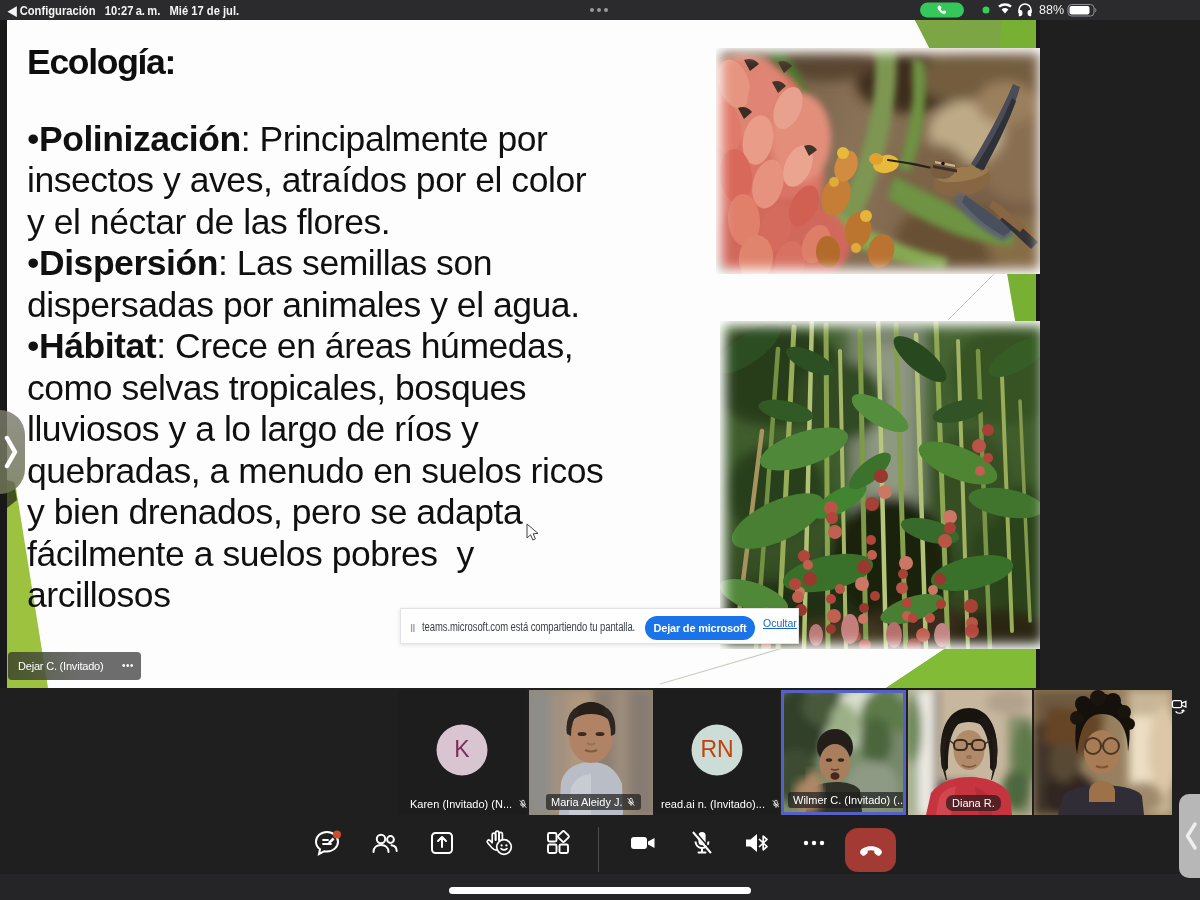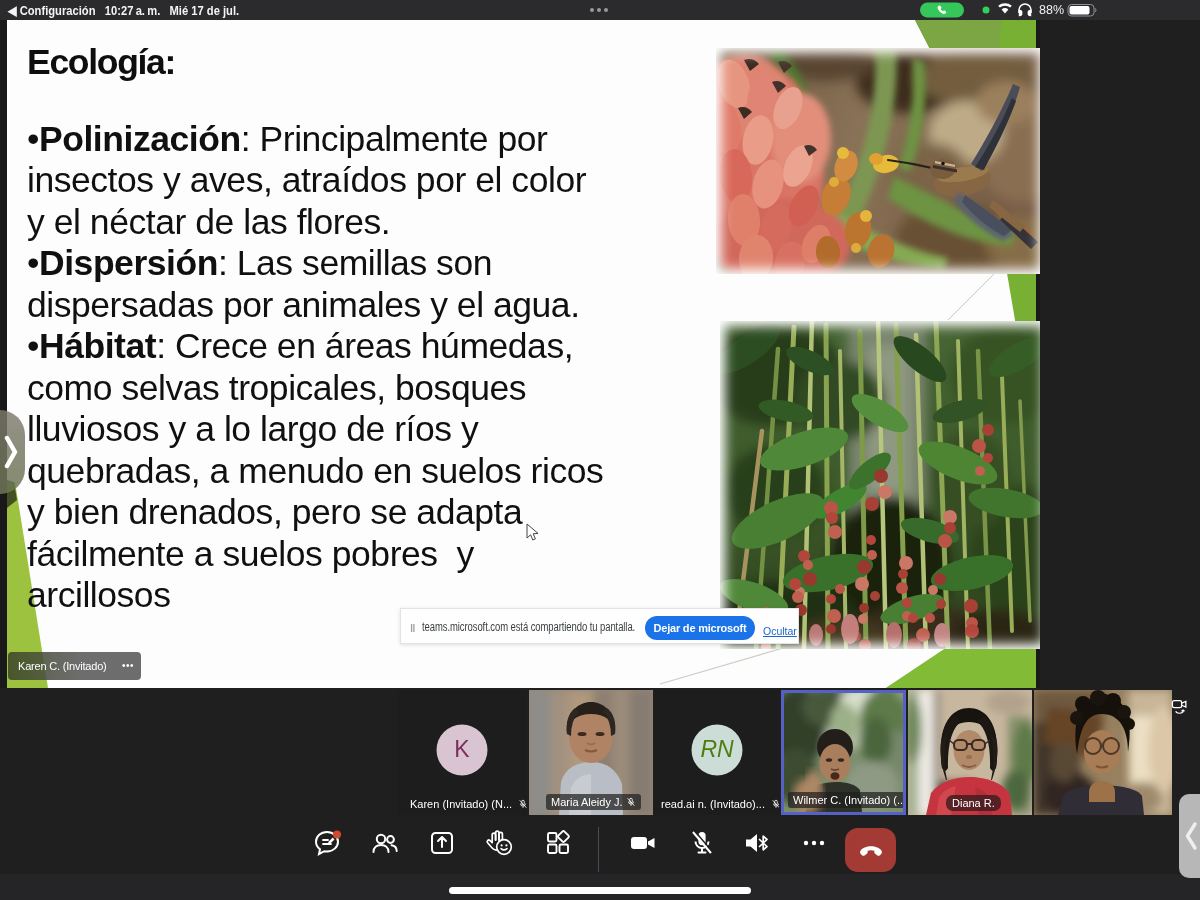--- a/index.html
+++ b/index.html
@@ -16,21 +16,21 @@
   #stage .edgeL{position:absolute;left:0;top:0;width:7px;height:668px;background:#191919;}
   #stage .edgeR{position:absolute;right:0;top:0;width:4px;height:668px;background:#191919;}
   #title{position:absolute;left:27px;top:22px;font-size:35.5px;font-weight:bold;color:#0e0e0e;letter-spacing:-1.3px;}
   #body{position:absolute;left:27px;top:99px;width:640px;font-size:35.5px;line-height:41.45px;color:#101010;letter-spacing:-0.45px;white-space:nowrap;}
   #body b{font-weight:bold;}
   
   #notif{position:absolute;left:400px;top:588px;width:399px;height:36px;background:#fefefe;border:1px solid #e3e3e6;box-shadow:0 1px 4px rgba(0,0,0,.12);box-sizing:border-box;}
   #notif .grip{position:absolute;left:9px;top:13px;width:7px;height:11px;color:#9aa0a6;font-size:11px;letter-spacing:1px;font-weight:bold;}
   #notif .txt{position:absolute;left:21px;top:11px;font-size:12px;color:#3c4043;letter-spacing:-0.1px;transform:scaleX(0.79);transform-origin:0 0;white-space:nowrap;}
   #notif .btn{position:absolute;left:244px;top:7px;width:110px;height:24px;background:#1a73e8;border-radius:12px;color:#fff;font-size:11px;font-weight:bold;text-align:center;line-height:24px;letter-spacing:-0.2px;}
-  #notif .hide{position:absolute;left:362px;top:16px;font-size:10.5px;color:#1a66c8;text-decoration:underline;}
+  #notif .hide{position:absolute;left:362px;top:8px;font-size:10.5px;color:#1a66c8;text-decoration:underline;}
   
   #spill{position:absolute;left:8px;top:632px;width:133px;height:28px;border-radius:4px;background:linear-gradient(90deg,rgba(62,72,40,.88),rgba(84,84,84,.85) 55%);color:#fff;font-size:11px;letter-spacing:-0.2px;line-height:28px;}
   #spill .nm{margin-left:10px;}
   #spill .dd{position:absolute;right:7px;top:0;letter-spacing:0.5px;font-size:10px;}
   
   #ltab{position:absolute;left:0px;top:390px;width:25px;height:84px;border-radius:0 26px 26px 0;background:linear-gradient(180deg,rgba(125,122,110,.82),rgba(110,118,85,.85));}
   #ltab svg{position:absolute;left:4px;top:24px;}
   
   #cursor{position:absolute;left:525px;top:503px;}
   
@@ -326,21 +326,21 @@
         <svg width="14" height="36" viewBox="0 0 14 36">
           <path d="M3 4 L11 18 L3 32" fill="none" stroke="#fff" stroke-width="4.5" stroke-linecap="round" stroke-linejoin="round"></path>
         </svg>
       </div>
     <div id="notif">
       <div class="grip">‖</div>
       <div class="txt">teams.microsoft.com está compartiendo tu pantalla.</div>
       <div class="btn">Dejar de microsoft</div>
       <div class="hide">Ocultar</div>
     </div>
-    <div id="spill"><span class="nm">Karen C. (Invitado)</span><span class="dd">•••</span></div>
+    <div id="spill"><span class="nm">Dejar C. (Invitado)</span><span class="dd">•••</span></div>
     <div id="cursor"><svg width="16" height="20" viewBox="0 0 16 20">
           <path d="M2 1 L2 15 L5.6 11.8 L7.8 17 L10.4 15.9 L8.2 10.8 L13 10.4 Z" fill="#fff" stroke="#444" stroke-width="1"></path>
         </svg></div>
   </div>
 
   <div id="sbar">
     <div class="l">◀ Configuración&nbsp;&nbsp; 10:27 a. m.&nbsp;&nbsp; Mié 17 de jul.</div>
     <div class="dots"><i></i><i></i><i></i></div>
     <svg class="r" width="290" height="20" viewBox="0 0 290 20">
       <rect x="18" y="2.5" width="44" height="15" rx="7.5" fill="#35c759"></rect>
@@ -399,21 +399,21 @@
         <path d="M56 60 q6 3 12 0" stroke="#7d5a42" stroke-width="2" fill="none"></path>
         <path d="M58 53 q4 3 8 0" stroke="#96704f" stroke-width="2" fill="none"></path>
       </svg>
       <div class="lbl lblbg" style="left:17px;">Maria Aleidy J. <svg width="10" height="10" viewBox="0 0 24 24" style="vertical-align:-1px">
             <path d="M12 3 a3 3 0 0 1 3 3 v5 a3 3 0 0 1 -6 0 v-5 a3 3 0 0 1 3 -3 M6 11 a6 6 0 0 0 12 0 M12 17 v4" fill="none" stroke="#fff" stroke-width="2"></path>
             <line x1="4" y1="3" x2="20" y2="21" stroke="#fff" stroke-width="2"></line>
           </svg></div>
     </div>
 
     <div class="tile" style="left:655px;width:124px;">
-      <div class="avat" style="background:#ccdcd6;color:#4d7c0f;font-style:italic;">RN</div>
+      <div class="avat" style="background:#ccdcd6;color:#c2410c;">RN</div>
       <div class="lbl">read.ai n. (Invitado)...&nbsp; <svg width="10" height="10" viewBox="0 0 24 24" style="vertical-align:-1px">
             <path d="M12 3 a3 3 0 0 1 3 3 v5 a3 3 0 0 1 -6 0 v-5 a3 3 0 0 1 3 -3 M6 11 a6 6 0 0 0 12 0 M12 17 v4" fill="none" stroke="#fff" stroke-width="2"></path>
             <line x1="4" y1="3" x2="20" y2="21" stroke="#fff" stroke-width="2"></line>
           </svg></div>
     </div>
 
     <div class="tile" style="left:781px;width:125px;box-sizing:border-box;border:3px solid #5661c5;">
       <svg width="119" height="119" viewBox="0 0 119 119">
         <rect width="119" height="119" fill="#7c8f6d"></rect>
         <g filter="url(#tb4)">

